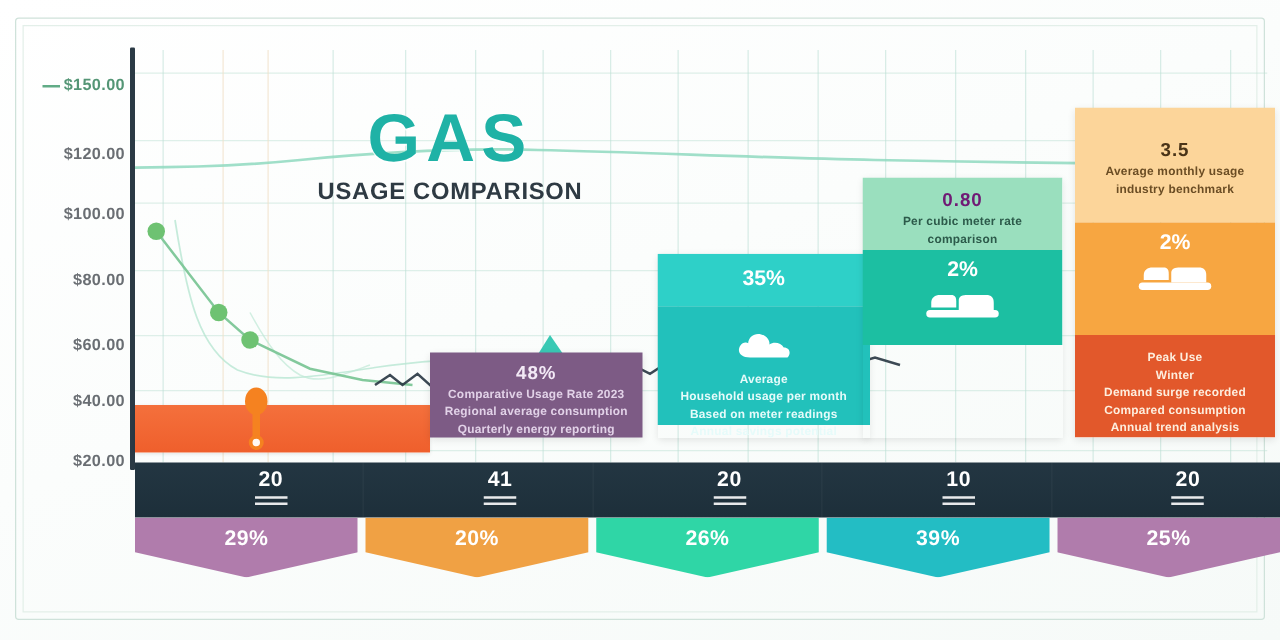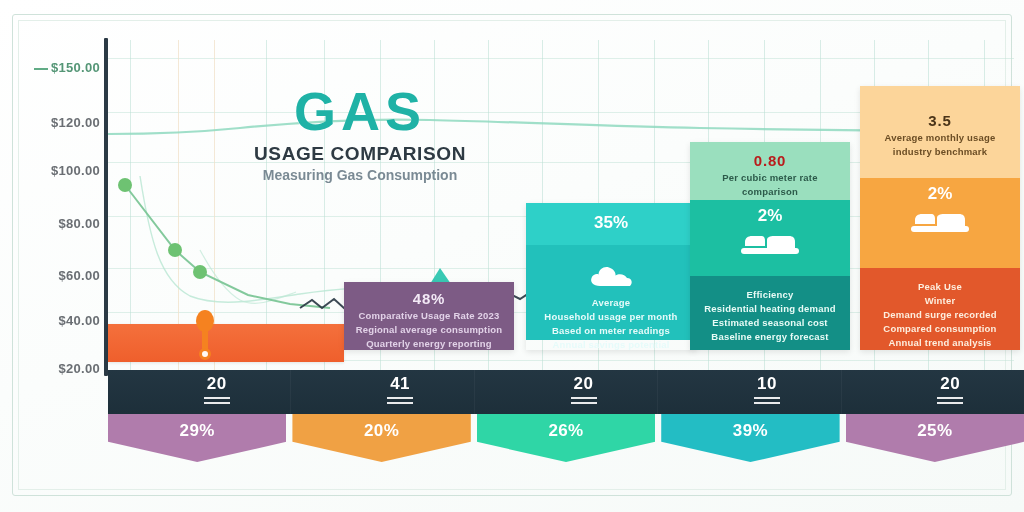--- a/index.html
+++ b/index.html
@@ -200,21 +200,21 @@
   #card-teal .card-line { color:#e6fbfa; }
 
   
   #card-green {
     left:690px; top:142px;
     width:160px; height:208px;
   }
   #card-green .band-a { background:#9adfbe; height:58px; padding-top:10px; }
   #card-green .band-b { background:#1cbfa2; height:76px; padding-top:6px; }
   #card-green .band-c { background:#138f86; height:74px; padding-top:10px; }
-  #card-green .band-a .card-title { color:#b91c1c; }
+  #card-green .band-a .card-title { color:#701a75; }
   #card-green .band-a .card-line { color:#2c5a4a; }
   #card-green .card-line { color:#e8fbf6; }
 
   
   #card-orange {
     left:860px; top:86px;
     width:160px; height:264px;
   }
   #card-orange .band-a { background:#fcd59a; height:92px; padding-top:12px; }
   #card-orange .band-b { background:#f7a641; height:90px; padding-top:6px; }
@@ -340,21 +340,20 @@
     <circle cx="125" cy="185" r="7" fill="#6ec272"></circle>
     <circle cx="175" cy="250" r="7" fill="#6ec272"></circle>
     <circle cx="200" cy="272" r="7" fill="#6ec272"></circle>
 
     <path d="M420,300 L440,268 L462,300 Z" fill="#2ec6b0" opacity=".95"></path>
   </svg>
 
   <div class="titleblock">
     <div class="title-main">GAS</div>
     <div class="title-sub">USAGE COMPARISON</div>
-    <div class="title-sub2">Measuring Gas Consumption</div>
   </div>
 
   <div class="orange-bar"></div>
   <div class="pin">
     <div class="pin-head"></div>
     <div class="pin-stem"></div>
     <div class="pin-foot"></div>
   </div>
 
   <div class="card" id="card-purple">
@@ -392,26 +391,20 @@
     <div class="band band-b">
       <div class="card-pct">2%</div>
       <div class="icon-wrap">
         <svg width="66" height="34" viewBox="0 0 66 34">
           <path d="M8 14 C8 10 11 8 15 8 L24 8 C27 8 28 10 28 13 L28 18 L8 18 Z" fill="#ffffff"></path>
           <path d="M30 12 C30 9 33 8 37 8 L52 8 C56 8 58 10 58 14 L58 20 L30 20 Z" fill="#ffffff"></path>
           <rect x="4" y="20" width="58" height="6" rx="3" fill="#ffffff"></rect>
         </svg>
       </div>
     </div>
-    <div class="band band-c">
-      <div class="card-line">Efficiency</div>
-      <div class="card-line">Residential heating demand</div>
-      <div class="card-line">Estimated seasonal cost</div>
-      <div class="card-line">Baseline energy forecast</div>
-    </div>
   </div>
 
   <div class="card" id="card-orange">
     <div class="band band-a">
       <div class="card-title">3.5</div>
       <div class="card-line">Average monthly usage</div>
       <div class="card-line">industry benchmark</div>
     </div>
     <div class="band band-b">
       <div class="card-pct">2%</div>

